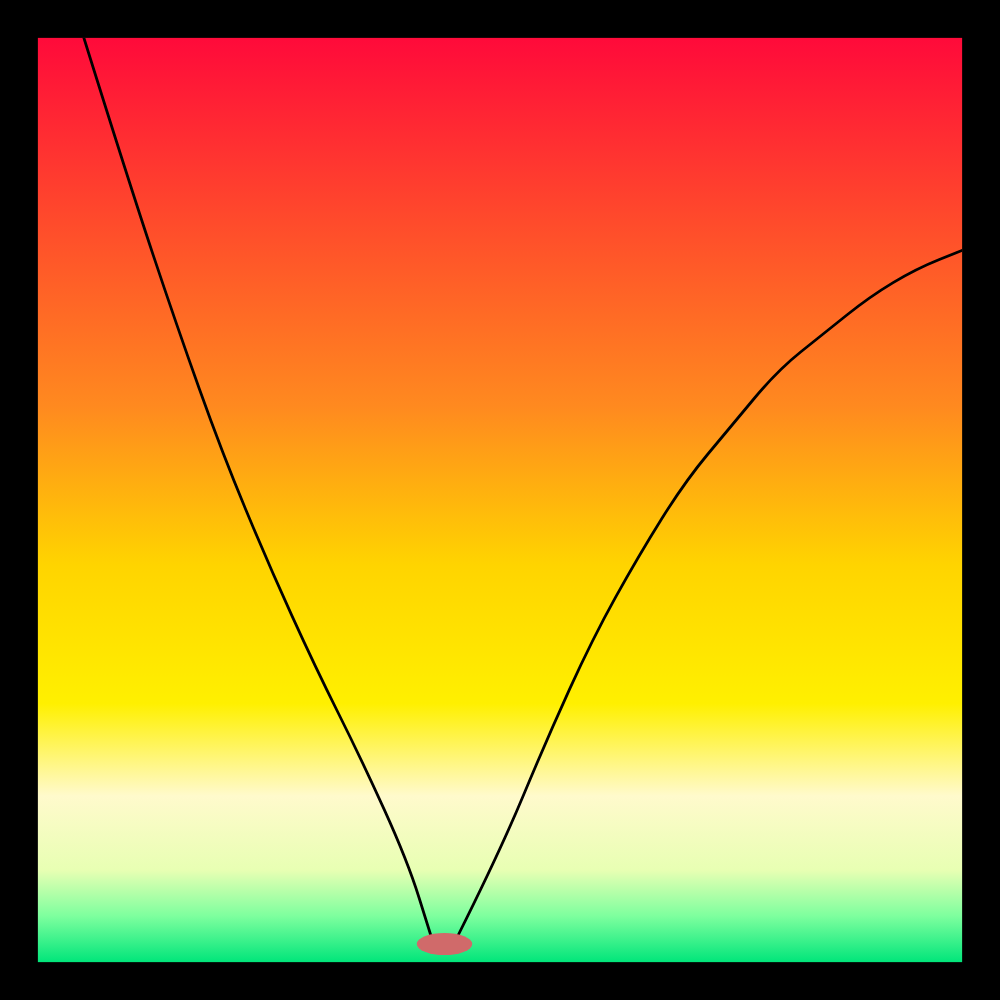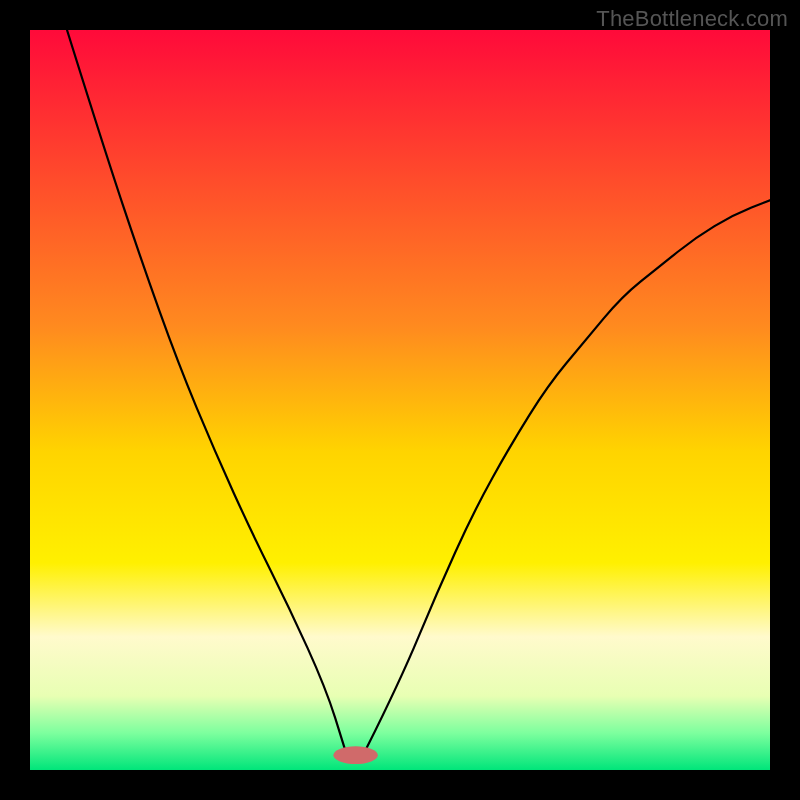--- a/index.html
+++ b/index.html
@@ -34,21 +34,20 @@
     letter-spacing: 0.2px;
     font-family: Arial, sans-serif;
   }
   svg { display: block; }
 </style>
 </head>
 <body>
 
 <div class="outer-frame">
 
-  <div class="watermark">TheBottleneck.com</div>
 
   <div class="plot-area">
     <svg id="chart-svg" width="740" height="740" viewBox="0 0 740 740">
       <defs>
         <linearGradient id="bg-grad" x1="0" y1="0" x2="0" y2="1">
             <stop offset="0%" stop-color="#ff0a3a"></stop>
             <stop offset="20%" stop-color="#ff4b2b"></stop>
             <stop offset="40%" stop-color="#ff8a1f"></stop>
             <stop offset="57%" stop-color="#ffd400"></stop>
             <stop offset="72%" stop-color="#fff000"></stop>

